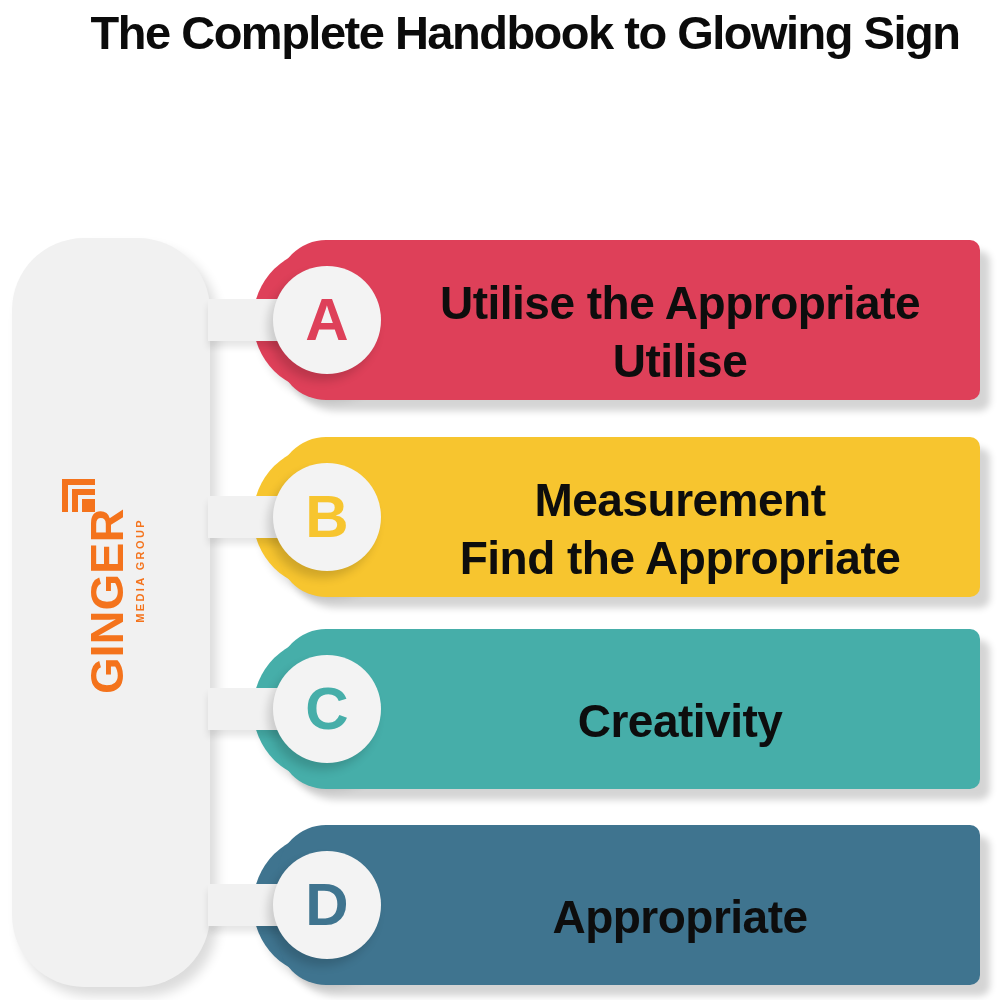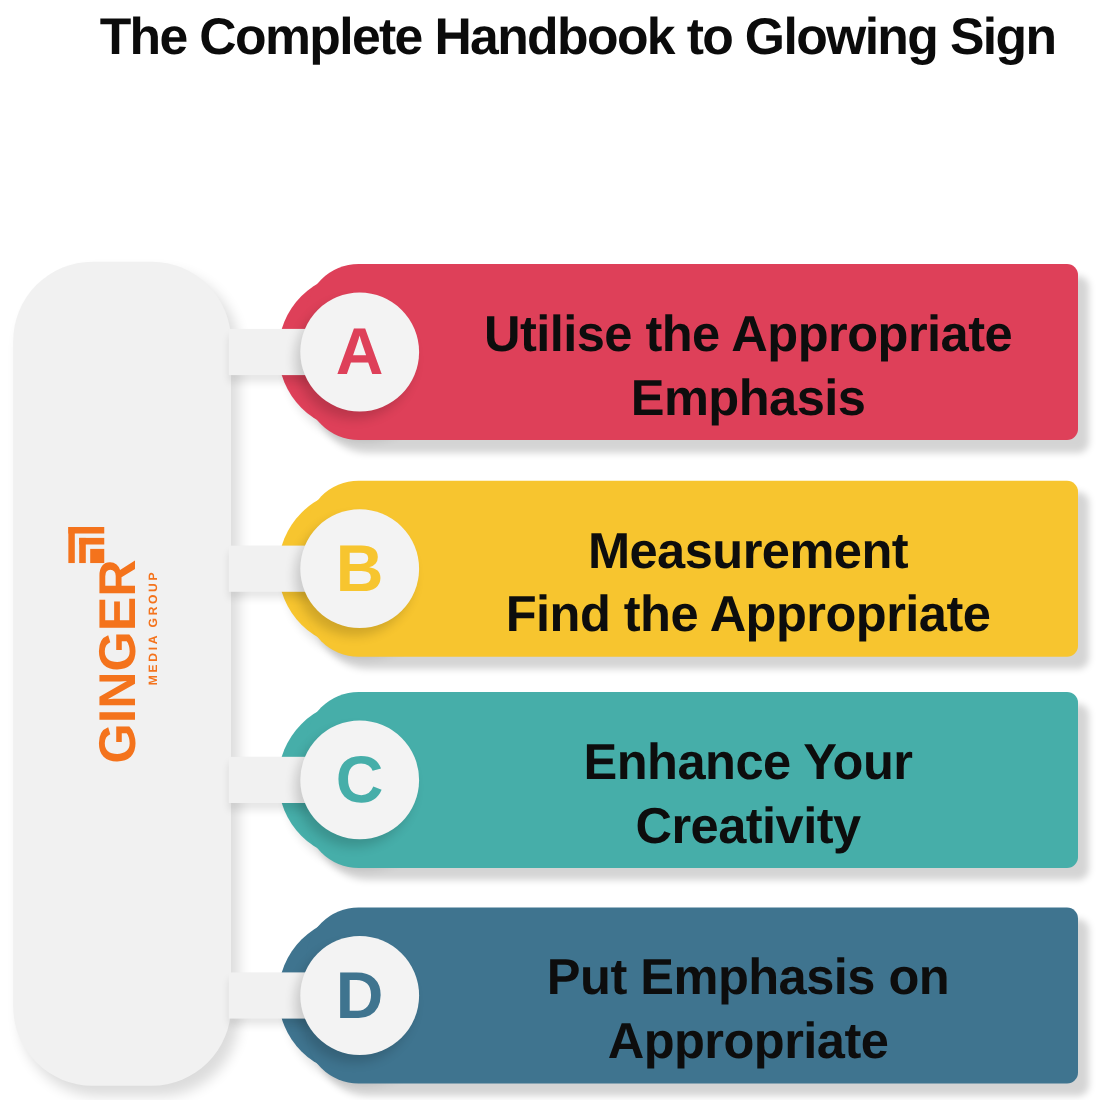--- a/index.html
+++ b/index.html
@@ -100,21 +100,21 @@
     <span class="logo-name">GINGER</span>
     <span class="logo-sub">MEDIA GROUP</span>
   </div>
 </div>
 
 <div class="row row-a" style="--c: #DE4059;">
   <div class="bump"></div>
   <div class="bar">
     <div class="bar-text">
       <span class="l">Utilise the Appropriate</span>
-      <span class="l">Emphasis</span>
+      <span class="l">Utilise</span>
     </div>
   </div>
   <div class="connector"></div>
   <div class="badge">
     <span class="letter">A</span>
   </div>
 </div>
 
 <div class="row row-b" style="--c: #F7C52F;">
   <div class="bump"></div>
@@ -127,35 +127,33 @@
   <div class="connector"></div>
   <div class="badge">
     <span class="letter">B</span>
   </div>
 </div>
 
 <div class="row row-c" style="--c: #46AEA9;">
   <div class="bump"></div>
   <div class="bar">
     <div class="bar-text">
-      <span class="l">Enhance Your</span>
       <span class="l">Creativity</span>
     </div>
   </div>
   <div class="connector"></div>
   <div class="badge">
     <span class="letter">C</span>
   </div>
 </div>
 
 <div class="row row-d" style="--c: #3F748F;">
   <div class="bump"></div>
   <div class="bar">
     <div class="bar-text">
-      <span class="l">Put Emphasis on</span>
       <span class="l">Appropriate</span>
     </div>
   </div>
   <div class="connector"></div>
   <div class="badge">
     <span class="letter">D</span>
   </div>
 </div>
 
 </body></html>

